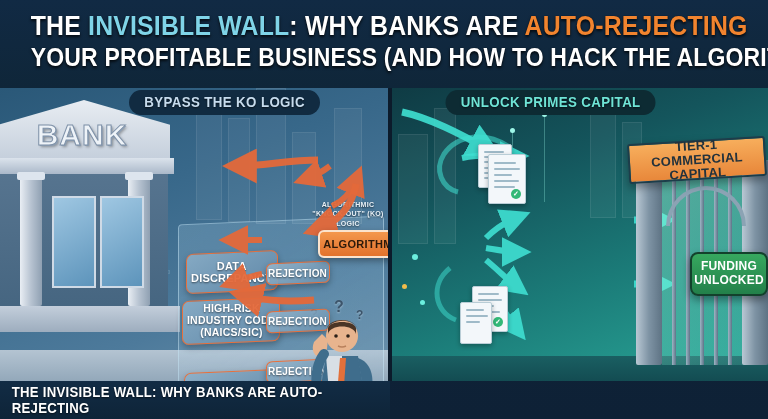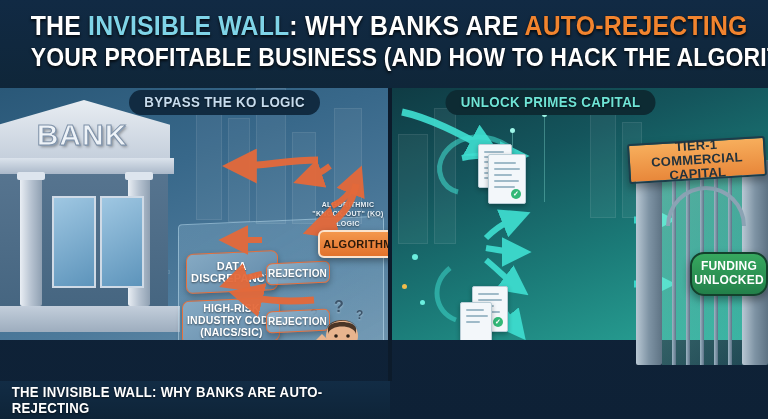--- a/index.html
+++ b/index.html
@@ -31,21 +31,21 @@
     text-shadow: 0 2px 3px rgba(0,0,0,.75), 0 0 1px rgba(0,0,0,.9);
     white-space: nowrap;
     transform: scaleX(0.92);
   }
   .title-line-1 { font-size: 27px; }
   .title-line-2 { font-size: 25px; margin-top: 3px; }
   .t-cyan { color: #7fd4e8; }
   .t-orange { color: #f1842f; }
 
   
-  .panel { position: absolute; top: 88px; height: 252px; overflow: hidden; }
+  .panel { position: absolute; top: 88px; height: 293px; overflow: hidden; }
   .panel-left  { left: 0;   width: 390px; background: linear-gradient(160deg,#2a5878 0%, #38688a 35%, #4d7a9b 70%, #6d93ad 100%); }
   .panel-right { left: 390px; width: 378px; background: linear-gradient(160deg,#0f3b44 0%, #14555c 30%, #1b7b78 62%, #2aa899 100%); }
   .divider {
     position: absolute; left: 388px; top: 88px; width: 4px; height: 293px;
     background: #0c1b2b; z-index: 35;
   }
 
   
   .cityblock { position:absolute; background: rgba(255,255,255,.05); border:1px solid rgba(255,255,255,.08); }
   .gridline { position:absolute; background: rgba(255,255,255,.06); }
@@ -201,21 +201,21 @@
     display:flex; align-items:center; justify-content:center;
     text-align:center; line-height:1.1;
     color:#23323c; font-size:13px; font-weight:bold; letter-spacing:.2px;
     transform: rotate(-3.5deg);
     box-shadow: 0 4px 8px rgba(0,0,0,.35);
     z-index:30;
   }
   .funding-sign {
     position:absolute; left:690px; top:252px; width:78px; height:44px;
     background: linear-gradient(180deg,#37a85f,#23804a);
-    border: 2px solid #13412c; border-radius: 14px;
+    border: 2px solid #13412c; border-radius: 8px;
     display:flex; align-items:center; justify-content:center;
     text-align:center; line-height:1.14;
     color:#ffffff; font-size:12px; font-weight:bold; letter-spacing:.2px;
     box-shadow: 0 4px 8px rgba(0,0,0,.4);
     z-index:30;
   }
 
   
   .footer { position:absolute; left:0; top:381px; width:768px; height:38px; z-index:40; }
   .foot {

